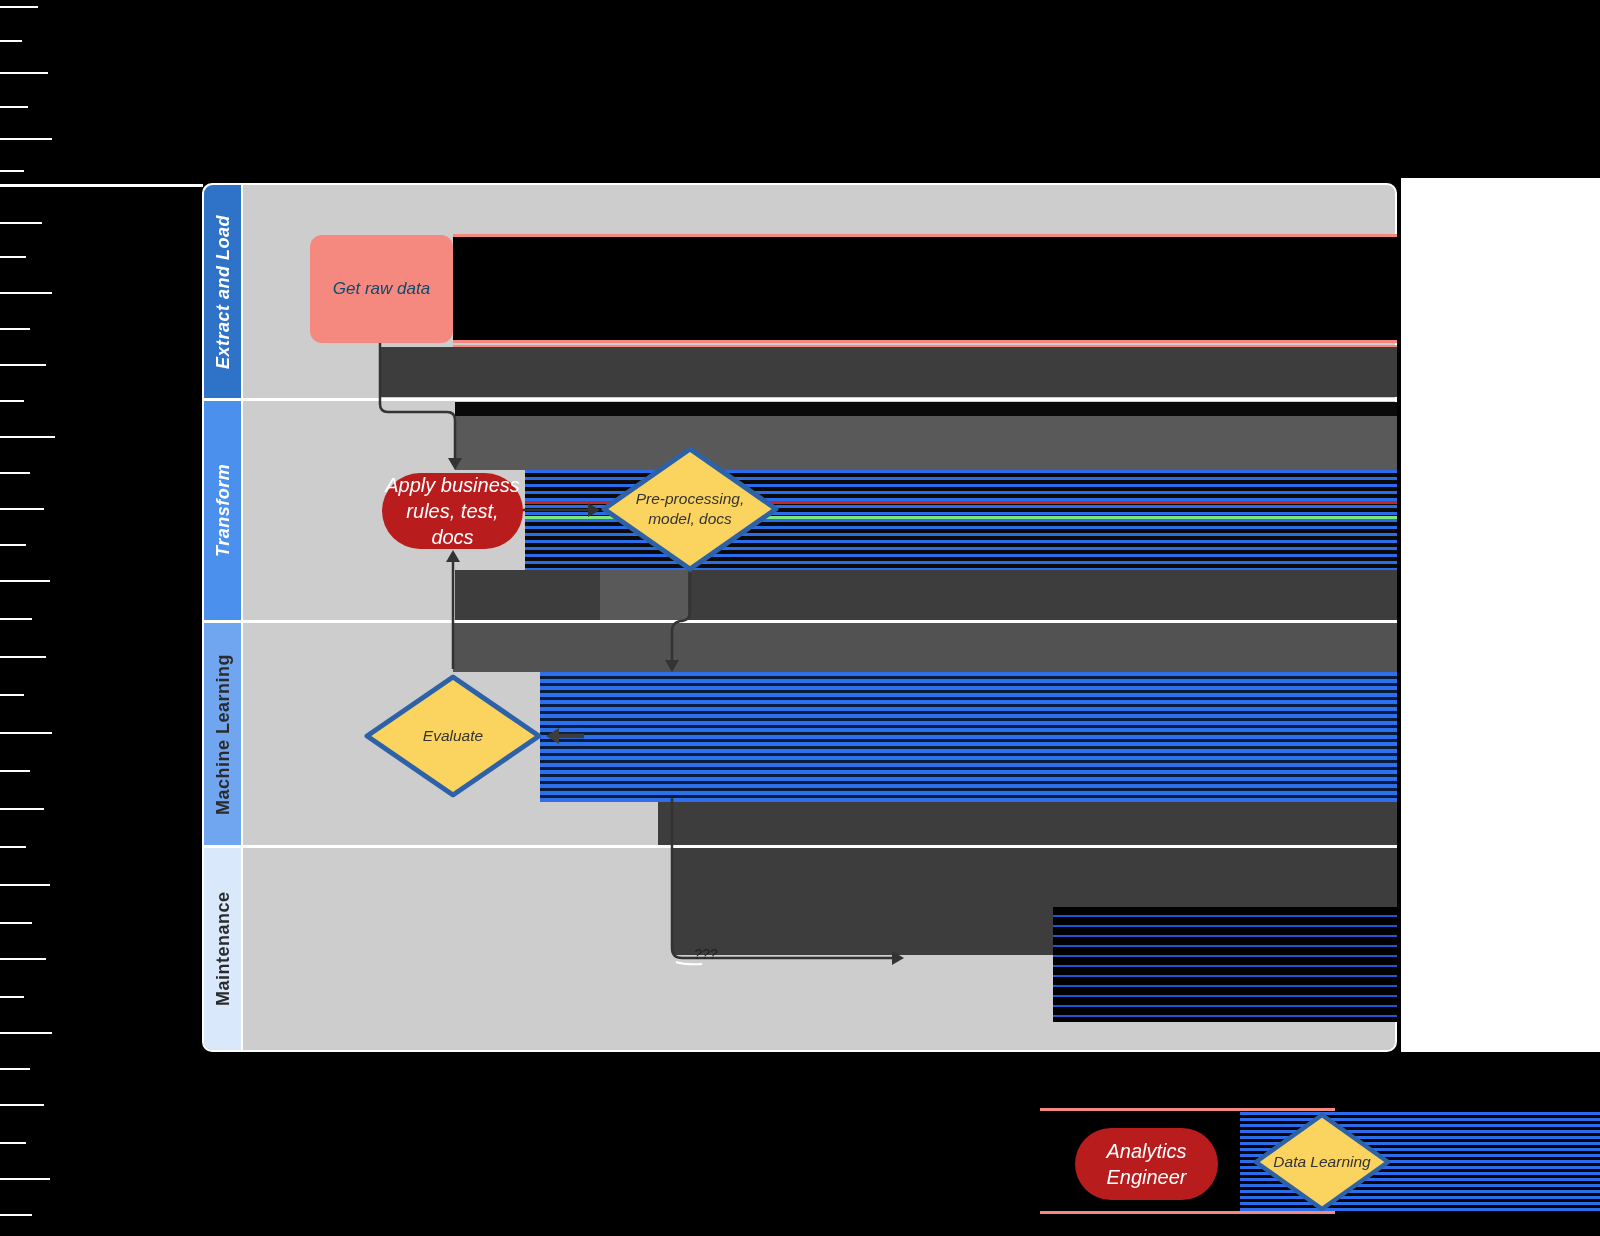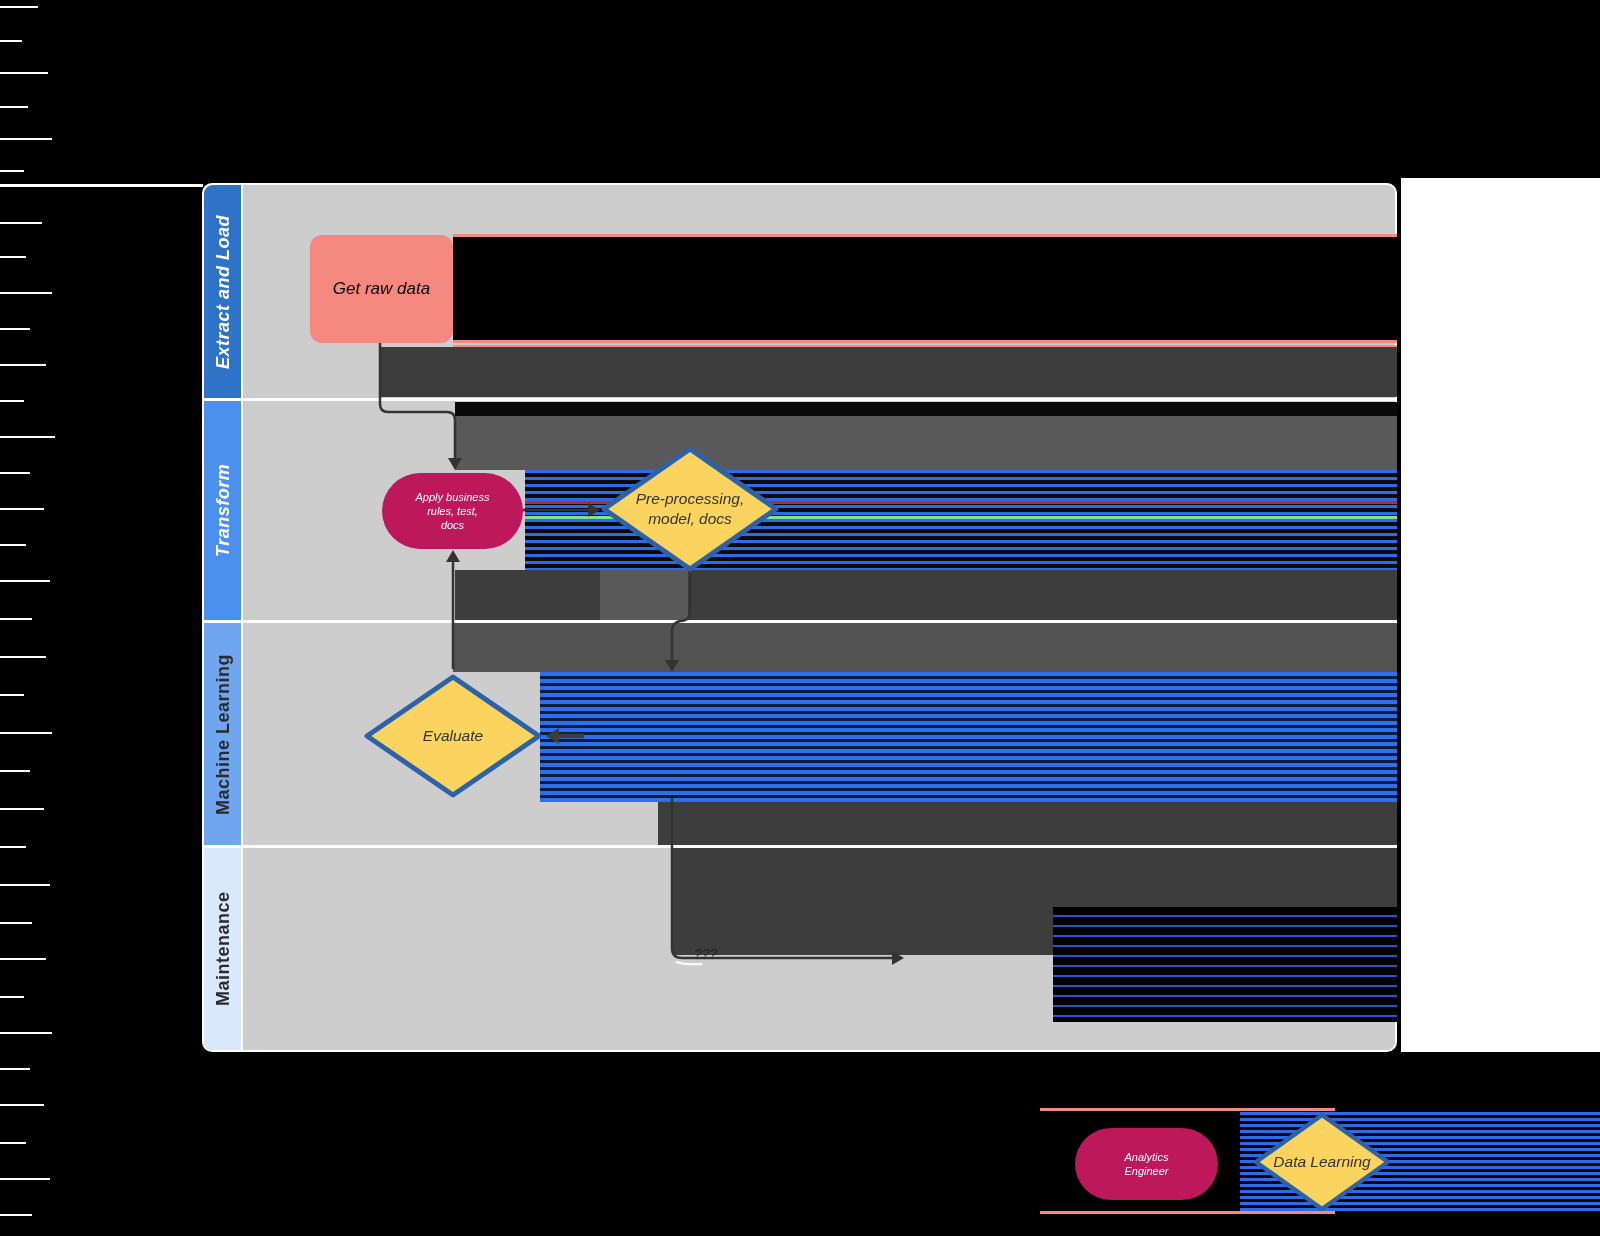--- a/index.html
+++ b/index.html
@@ -21,22 +21,22 @@
   .hdr-sep{left:241px;width:2px;background:#fff;}
   
   .band{position:absolute;}
   .stripes-a{background:repeating-linear-gradient(180deg,#2b6ceb 0 3px,#0a0a0a 3px 7px);}
   .stripes-b{background:repeating-linear-gradient(180deg,#2e6fee 0 4px,#071d3d 4px 7px);}
   .stripes-c{background:repeating-linear-gradient(180deg,#000 0 8px,#2057d0 8px 10px);}
   .stripes-d{background:repeating-linear-gradient(180deg,#2b6ceb 0 3px,#050505 3px 6px);}
   
   .node{position:absolute;display:flex;align-items:center;justify-content:center;text-align:center;}
   .node .lbl{font-style:italic;white-space:pre-line;line-height:1.3;position:relative;}
-  .rect-node{background:#f5897f;border-radius:12px;color:#000000;font-size:17px;}
-  .stadium-node{background:#be185d;border-radius:40px;color:#fff;font-size:11px;}
+  .rect-node{background:#f5897f;border-radius:12px;color:#0c4a6e;font-size:17px;}
+  .stadium-node{background:#b91c1c;border-radius:40px;color:#fff;font-size:20px;}
   .diamond-node{color:#333;font-size:15.5px;}
   .diamond-node svg{position:absolute;inset:0;width:100%;height:100%;}
   .edge-label{font-style:italic;font-size:14px;color:#222;}
   .bar{position:absolute;left:0;height:2px;background:#fff;}
   .pinkline{position:absolute;height:3px;background:#f5897f;}
   .thinline{position:absolute;}
 </style>
 </head>
 <body>
 

